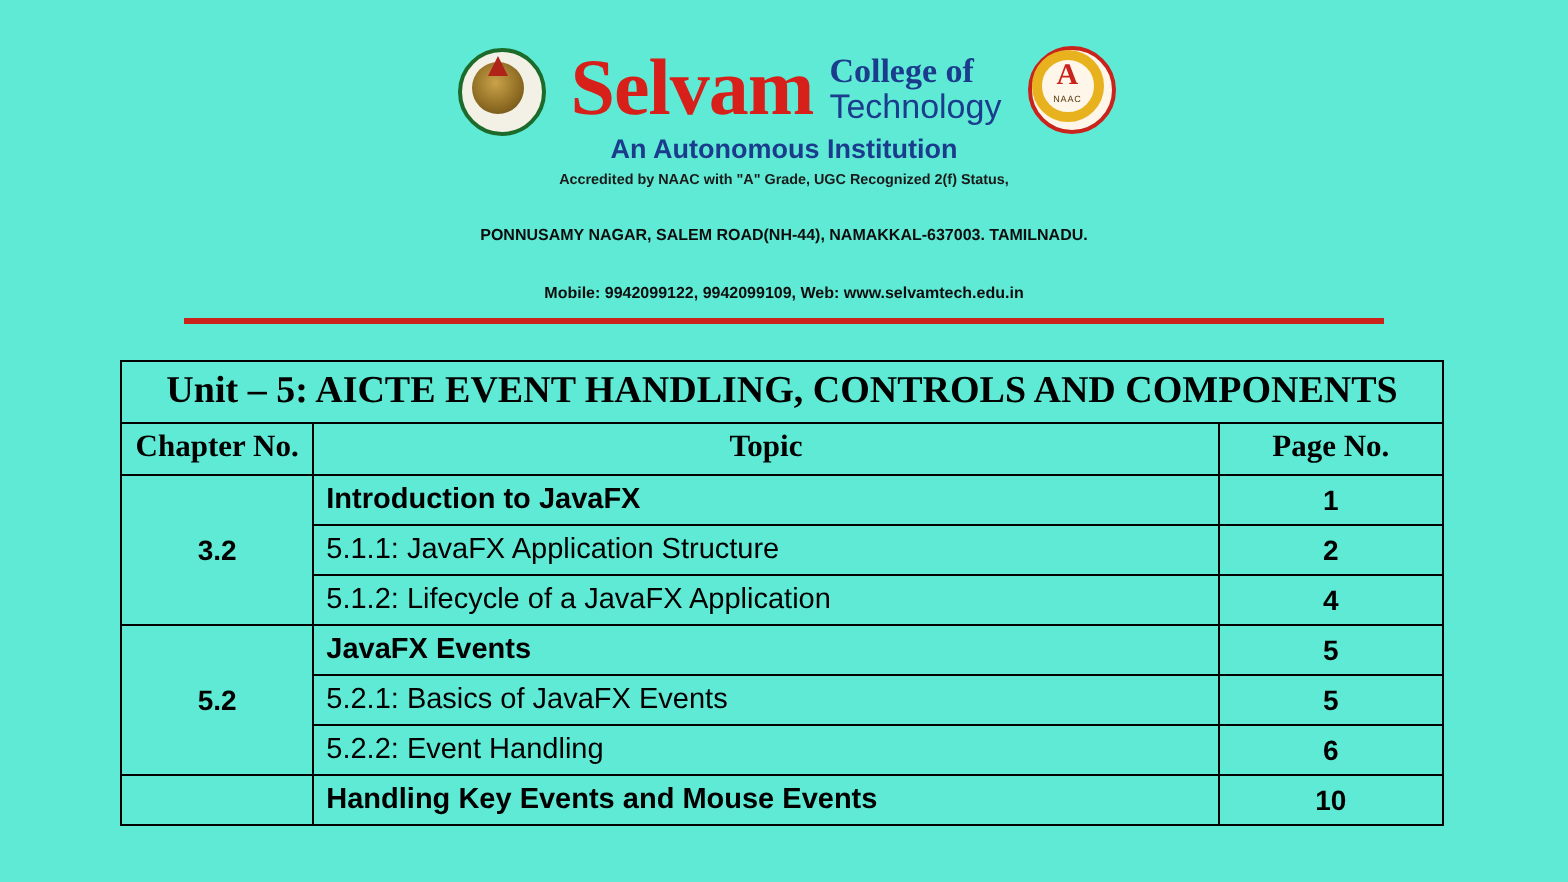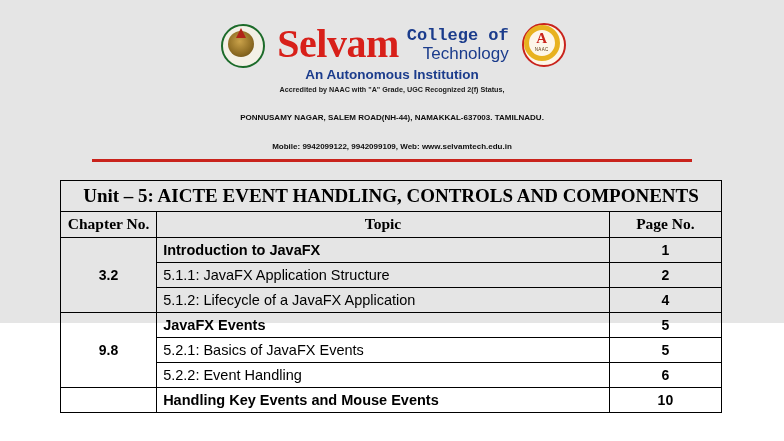--- a/index.html
+++ b/index.html
@@ -9,22 +9,22 @@
   }
   body {
     width: 784px;
     height: 441px;
     overflow: hidden;
     font-family: "Liberation Serif", serif;
   }
   .page {
     position: relative;
     width: 784px;
-    height: 323px;
-    background: #e5e5e5;
+    height: 441px;
+    background: #5eead4;
     box-sizing: border-box;
   }
 
   
   .letterhead {
     padding: 22px 0 0 0;
     display: flex;
     flex-direction: column;
     align-items: center;
   }
@@ -77,21 +77,21 @@
     letter-spacing: -0.5px;
     line-height: 1;
   }
   .lh-colofm {
     display: flex;
     flex-direction: column;
     line-height: 1.04;
     padding-top: 2px;
   }
   .lh-colofm .l1 {
-    font-family: Liberation Mono, monospace;
+    font-family: Liberation Serif, serif;
     font-size: 17px;
     font-weight: bold;
     color: #1b3c8c;
   }
   .lh-colofm .l2 {
     font-family: "Liberation Sans", sans-serif;
     font-size: 17px;
     font-weight: normal;
     color: #1b3c8c;
     text-align: right;
@@ -290,21 +290,21 @@
         <tr class="row">
           <td class="topic">5.1.1: JavaFX Application Structure</td>
           <td class="pageno">2</td>
         </tr>
         <tr class="row">
           <td class="topic">5.1.2: Lifecycle of a JavaFX Application</td>
           <td class="pageno">4</td>
         </tr>
 
         <tr class="row">
-          <td class="chapno" rowspan="3">9.8</td>
+          <td class="chapno" rowspan="3">5.2</td>
           <td class="topic bold">JavaFX Events</td>
           <td class="pageno">5</td>
         </tr>
         <tr class="row">
           <td class="topic">5.2.1: Basics of JavaFX Events</td>
           <td class="pageno">5</td>
         </tr>
         <tr class="row">
           <td class="topic">5.2.2: Event Handling</td>
           <td class="pageno">6</td>

